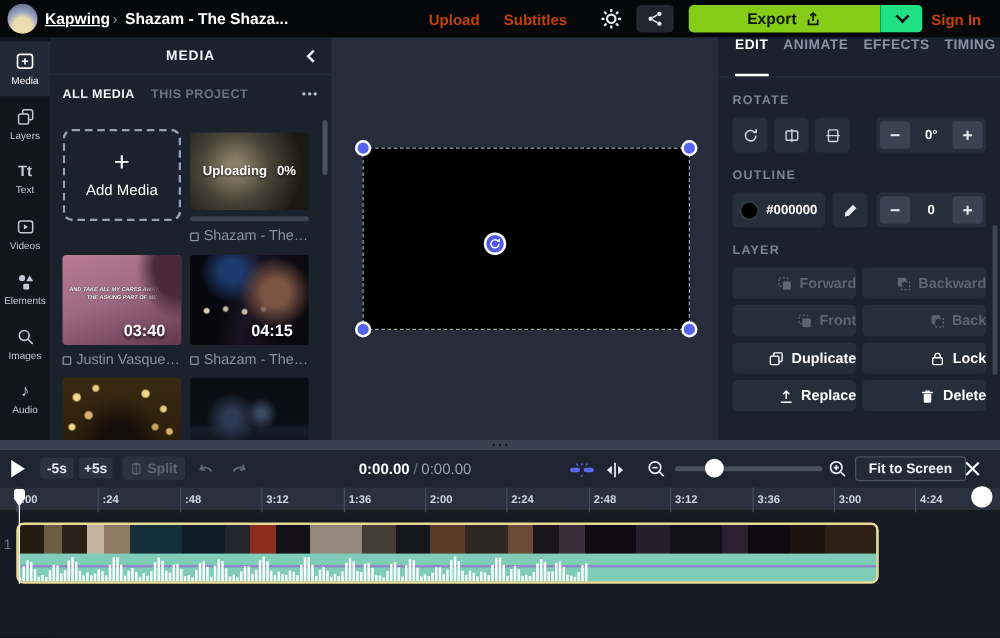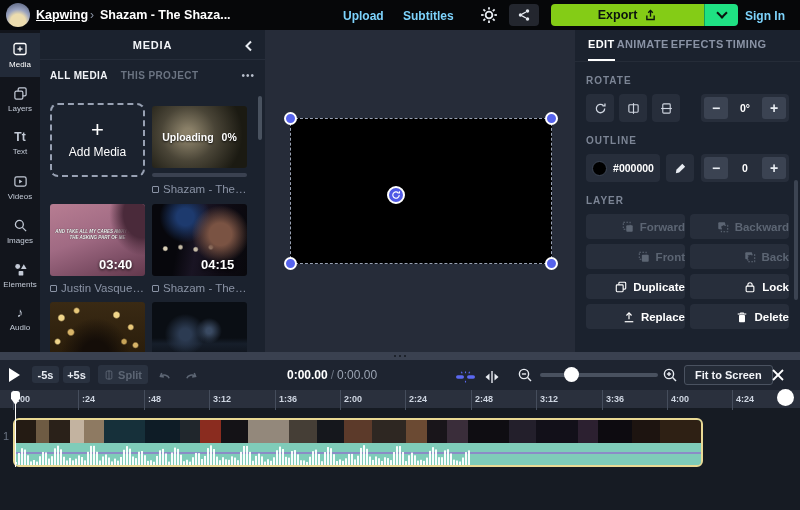--- a/index.html
+++ b/index.html
@@ -8,21 +8,21 @@
        font-family:"Liberation Sans",sans-serif;background:#12151c;color:#e8ecf2;}
   .flexc{display:flex;align-items:center;justify-content:center;}
 
   
   .topbar{position:absolute;left:0;top:0;width:800px;height:30px;background:#060709;}
   .avatar{position:absolute;left:6px;top:3px;width:24px;height:24px;border-radius:50%;
           background:radial-gradient(circle at 50% 78%,#ecdcae 0 34%,#9aa3c0 55%,#5a6480 90%);}
   .brand{position:absolute;left:36px;top:8px;font-size:12.5px;font-weight:bold;color:#fff;text-decoration:underline;cursor:pointer;}
   .crumb-sep{position:absolute;left:90px;top:8px;font-size:12px;color:#8a93a5;}
   .proj-title{position:absolute;left:100px;top:8px;font-size:12.5px;font-weight:bold;color:#fff;}
-  .tb-text{position:absolute;top:9px;font-size:12px;font-weight:bold;color:#7dd3fc;cursor:pointer;}
+  .tb-text{position:absolute;top:9px;font-size:12px;font-weight:bold;color:#c2410c;cursor:pointer;}
   .gear-btn{position:absolute;left:480px;top:6px;width:18px;height:18px;cursor:pointer;}
   .share-btn{position:absolute;left:509px;top:4px;width:30px;height:22px;border-radius:4px;background:#23262e;cursor:pointer;}
   .export-btn{position:absolute;left:551px;top:4px;width:153px;height:22px;border-radius:4px 0 0 4px;
               background:#84cc16;color:#0b130e;font-size:12.5px;font-weight:bold;gap:7px;cursor:pointer;}
   .export-caret{position:absolute;left:704px;top:4px;width:34px;height:22px;border-radius:0 4px 4px 0;
               background:#1fe183;border-left:1px solid rgba(0,0,0,.3);cursor:pointer;}
   .chev-down{width:8px;height:8px;border-right:2px solid #0b130e;border-bottom:2px solid #0b130e;
              transform:rotate(45deg);margin-top:-4px;}
 
   
@@ -91,21 +91,21 @@
   .canvas{position:absolute;left:265px;top:30px;width:310px;height:322px;background:#262c39;}
   .video-rect{position:absolute;left:25px;top:88px;width:262px;height:146px;background:#000;
               border:1px dashed #98a1b3;}
   .handle{position:absolute;width:13px;height:13px;border-radius:50%;background:#5663ec;
           border:2px solid #fff;cursor:pointer;}
   .rot-handle{position:absolute;left:122px;top:156px;width:18px;height:18px;border-radius:50%;
           background:#5059e6;border:2px solid #fff;cursor:pointer;}
 
   
   .inspector{position:absolute;left:575px;top:30px;width:225px;height:322px;background:#1b222e;}
-  .insp-tabs{height:32px;display:flex;align-items:flex-end;padding:0 13px;gap:2px;border-bottom:1px solid #252c38;}
+  .insp-tabs{height:32px;display:flex;padding:0 13px;gap:12px;border-bottom:1px solid #252c38;}
   .insp-tab{font-size:11px;font-weight:bold;letter-spacing:.4px;color:#8a93a5;padding-bottom:9px;cursor:pointer;
             border-bottom:2px solid transparent;}
   .insp-tab.active{color:#fff;border-bottom-color:#fff;}
   .section{padding:0 11px;}
   .sec-head{margin-top:13px;font-size:10px;font-weight:bold;letter-spacing:1px;color:#7c8595;}
   .ctl-row{margin-top:8px;display:flex;gap:5px;align-items:center;}
   .icon-btn{width:28px;height:28px;background:#272e3b;border-radius:4px;display:flex;align-items:center;
             justify-content:center;color:#cfd5e0;cursor:pointer;}
   .stepper{margin-left:auto;width:88px;height:28px;background:#272e3b;border-radius:4px;display:flex;
            align-items:center;padding:3px;gap:2px;}
@@ -249,33 +249,33 @@
       <span>Text</span>
     </div>
     <div class="sb-item">
       <svg width="15" height="15" viewBox="0 0 16 16" fill="none" stroke="#c3cad6" stroke-width="1.3">
         <rect x="2" y="3" width="12" height="10" rx="2"></rect>
           <path d="M6.5 5.8l3.5 2.2-3.5 2.2z" fill="#c3cad6" stroke="none"></path>
       </svg>
       <span>Videos</span>
     </div>
     <div class="sb-item">
-      <svg width="15" height="15" viewBox="0 0 16 16" fill="none" stroke="#c3cad6" stroke-width="1.4">
-        <circle cx="6.8" cy="6.8" r="4.2"></circle>
-          <line x1="10" y1="10" x2="14" y2="14"></line>
-      </svg>
-      <span>Images</span>
-    </div>
-    <div class="sb-item">
       <svg width="15" height="15" viewBox="0 0 16 16">
         <circle cx="5" cy="4.8" r="2.6" fill="#c3cad6"></circle>
         <path d="M11.5 2.5l3 5h-6z" fill="#c3cad6"></path>
         <rect x="6" y="9.5" width="5" height="5" rx="1" fill="#c3cad6"></rect>
       </svg>
       <span>Elements</span>
+    </div>
+    <div class="sb-item">
+      <svg width="15" height="15" viewBox="0 0 16 16" fill="none" stroke="#c3cad6" stroke-width="1.4">
+        <circle cx="6.8" cy="6.8" r="4.2"></circle>
+          <line x1="10" y1="10" x2="14" y2="14"></line>
+      </svg>
+      <span>Images</span>
     </div>
     <div class="sb-item">
       <span style="font-size:13px;line-height:14px">♪</span>
       <span>Audio</span>
     </div>
   </div>
 
   <div class="media-panel">
     <div class="mp-header">
       <span class="mp-title">MEDIA</span>
@@ -596,21 +596,21 @@
     <div class="tick" style="left:536px">
         <i class="tl"></i>
         <span class="tt">3:12</span>
       </div>
     <div class="tick" style="left:602px">
         <i class="tl"></i>
         <span class="tt">3:36</span>
       </div>
     <div class="tick" style="left:667px">
         <i class="tl"></i>
-        <span class="tt">4:00</span>
+        <span class="tt">3:00</span>
       </div>
     <div class="tick" style="left:732px">
         <i class="tl"></i>
         <span class="tt">4:24</span>
       </div>
   </div>
   <div class="pan-handle"></div>
 
   <div class="tracks">
     <div class="track-num">1</div>

